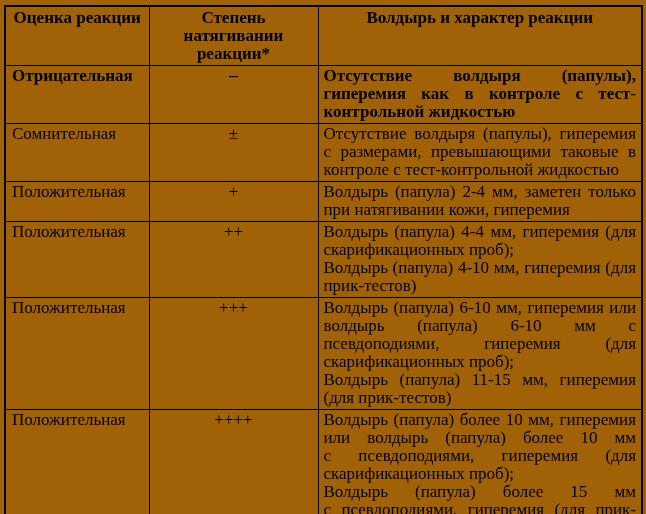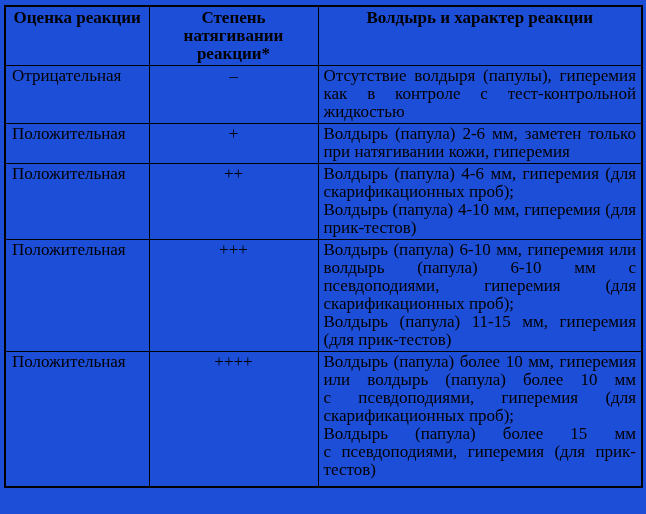--- a/index.html
+++ b/index.html
@@ -9,21 +9,21 @@
   }
   body {
     width: 646px;
     height: 514px;
     overflow: hidden;
   }
   .page {
     position: relative;
     width: 646px;
     height: 514px;
-    background: #1d4ed8;
+    background: #a16207;
   }
   table.reaction-table {
     position: absolute;
     left: 4px;
     top: 5px;
     width: 637px;
     border-collapse: collapse;
     table-layout: fixed;
     border: 2px solid #000000;
     font-family: "Liberation Serif", "DejaVu Serif", serif;
@@ -51,21 +51,21 @@
     padding-left: 6px;
   }
   td.cell-degree {
     text-align: center;
   }
   td.cell-description {
     text-align: justify;
     white-space: pre-line;
   }
   thead tr          { height: 54px; }
-  tbody tr.row-0    { height: 57px; }
+  tbody tr.row-0    { height: 57px; font-weight: bold; }
   tbody tr.row-1    { height: 54px; }
   tbody tr.row-2    { height: 38px; }
   tbody tr.row-3    { height: 75px; }
   tbody tr.row-4    { height: 90px; }
   tbody tr.row-5    { height: 135px; }
 </style>
 </head>
 <body>
 
 <div class="page">
@@ -83,29 +83,34 @@
 реакции*</th>
         <th>Волдырь и характер реакции</th>
       </tr>
     </thead>
     <tbody>
       <tr class="row-0">
         <td class="cell-evaluation">Отрицательная</td>
         <td class="cell-degree">–</td>
         <td class="cell-description">Отсутствие волдыря (папулы), гиперемия как в контроле с тест-контрольной жидкостью</td>
       </tr>
+      <tr class="row-1">
+        <td class="cell-evaluation">Сомнительная</td>
+        <td class="cell-degree">±</td>
+        <td class="cell-description">Отсутствие волдыря (папулы), гиперемия с размерами, превышающими таковые в контроле с тест-контрольной жидкостью</td>
+      </tr>
       <tr class="row-2">
         <td class="cell-evaluation">Положительная</td>
         <td class="cell-degree">+</td>
-        <td class="cell-description">Волдырь (папула) 2-6 мм, заметен только при натягивании кожи, гиперемия</td>
+        <td class="cell-description">Волдырь (папула) 2-4 мм, заметен только при натягивании кожи, гиперемия</td>
       </tr>
       <tr class="row-3">
         <td class="cell-evaluation">Положительная</td>
         <td class="cell-degree">++</td>
-        <td class="cell-description">Волдырь (папула) 4-6 мм, гиперемия (для скарификационных проб);
+        <td class="cell-description">Волдырь (папула) 4-4 мм, гиперемия (для скарификационных проб);
 Волдырь (папула) 4-10 мм, гиперемия (для прик-тестов)</td>
       </tr>
       <tr class="row-4">
         <td class="cell-evaluation">Положительная</td>
         <td class="cell-degree">+++</td>
         <td class="cell-description">Волдырь (папула) 6-10 мм, гиперемия или волдырь (папула) 6-10 мм с псевдоподиями, гиперемия (для скарификационных проб);
 Волдырь (папула) 11-15 мм, гиперемия (для прик-тестов)</td>
       </tr>
       <tr class="row-5">
         <td class="cell-evaluation">Положительная</td>

